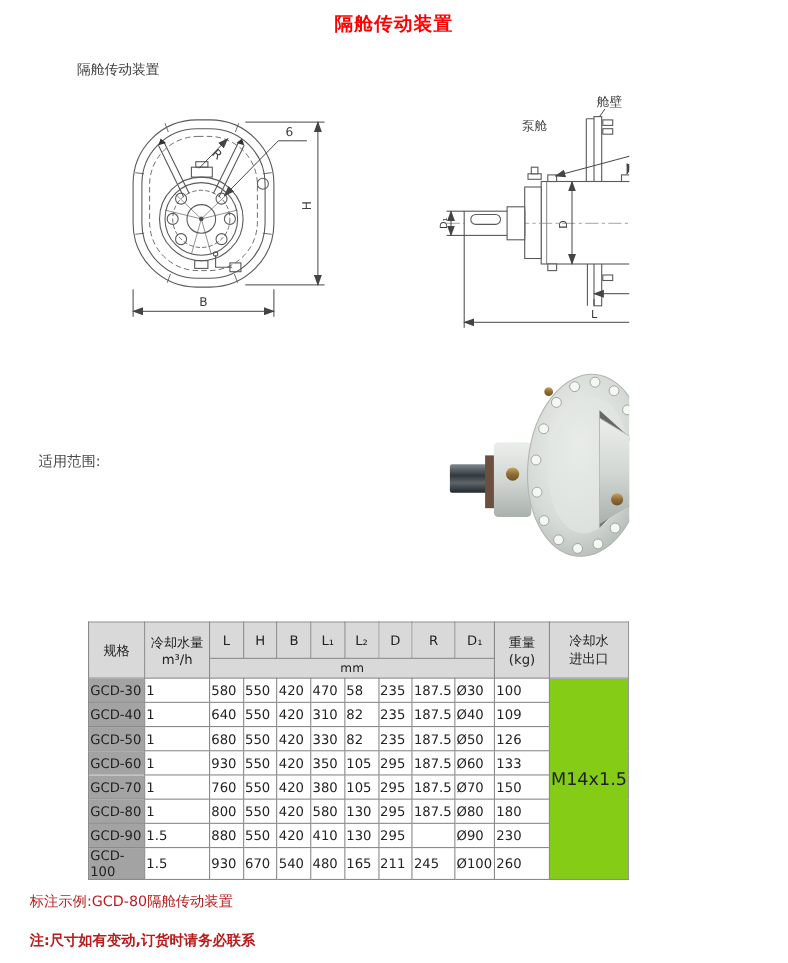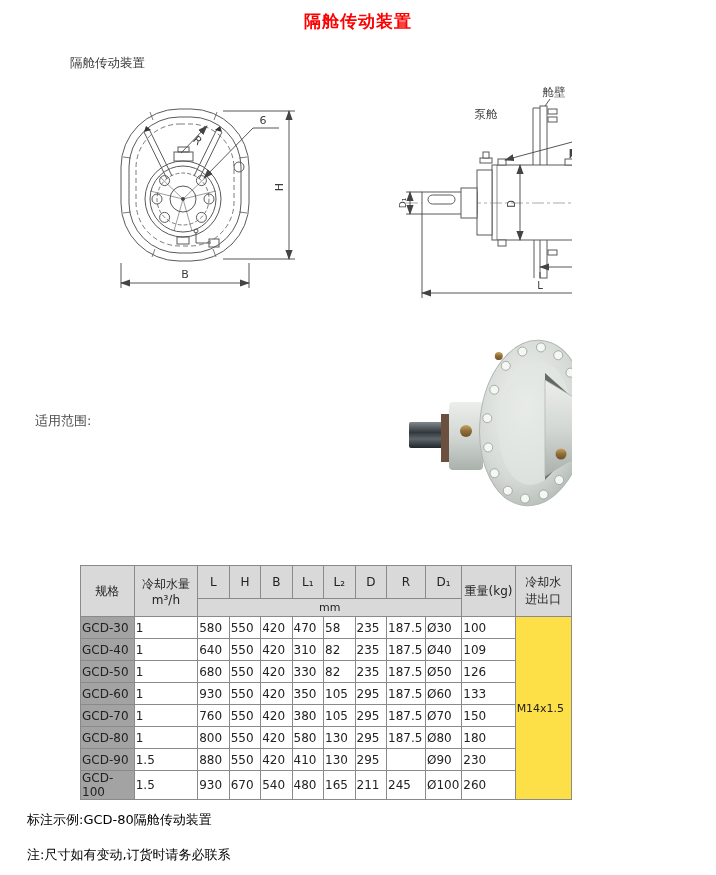--- a/index.html
+++ b/index.html
@@ -32,24 +32,24 @@
   }
   table.spec th, table.spec td {
     border:1px solid #8a8a8a; padding:0 1px;
     font-weight:normal; white-space:pre-line; overflow:hidden;
   }
   table.spec th { background:#d9d9d9; }
   table.spec td.model { background:#a3a3a3; }
   table.spec tr.hdr1 { height:33px; }
   table.spec tr.hdr2 { height:18px; font-size:11px; }
   table.spec tr.data { height:22px; }
-  td.port-cell { background:#fde047; font-size:11px; }
-  .note { position:absolute; left:27px; font-size:13px; color:#000000; }
+  td.port-cell { background:#84cc16; font-size:16px; }
+  .note { position:absolute; left:27px; font-size:13px; color:#b91c1c; }
   #note-example { top:811px; }
-  #note-contact { top:846px; }
+  #note-contact { top:846px;font-weight:bold; }
 </style>
 </head>
 <body>
 
 <div id="page">
 
   <div class="page-title">隔舱传动装置</div>
   <div class="sub-title">隔舱传动装置</div>
 
   <svg id="front-view" class="drawing" width="225" height="215" viewBox="0 0 225 215">

